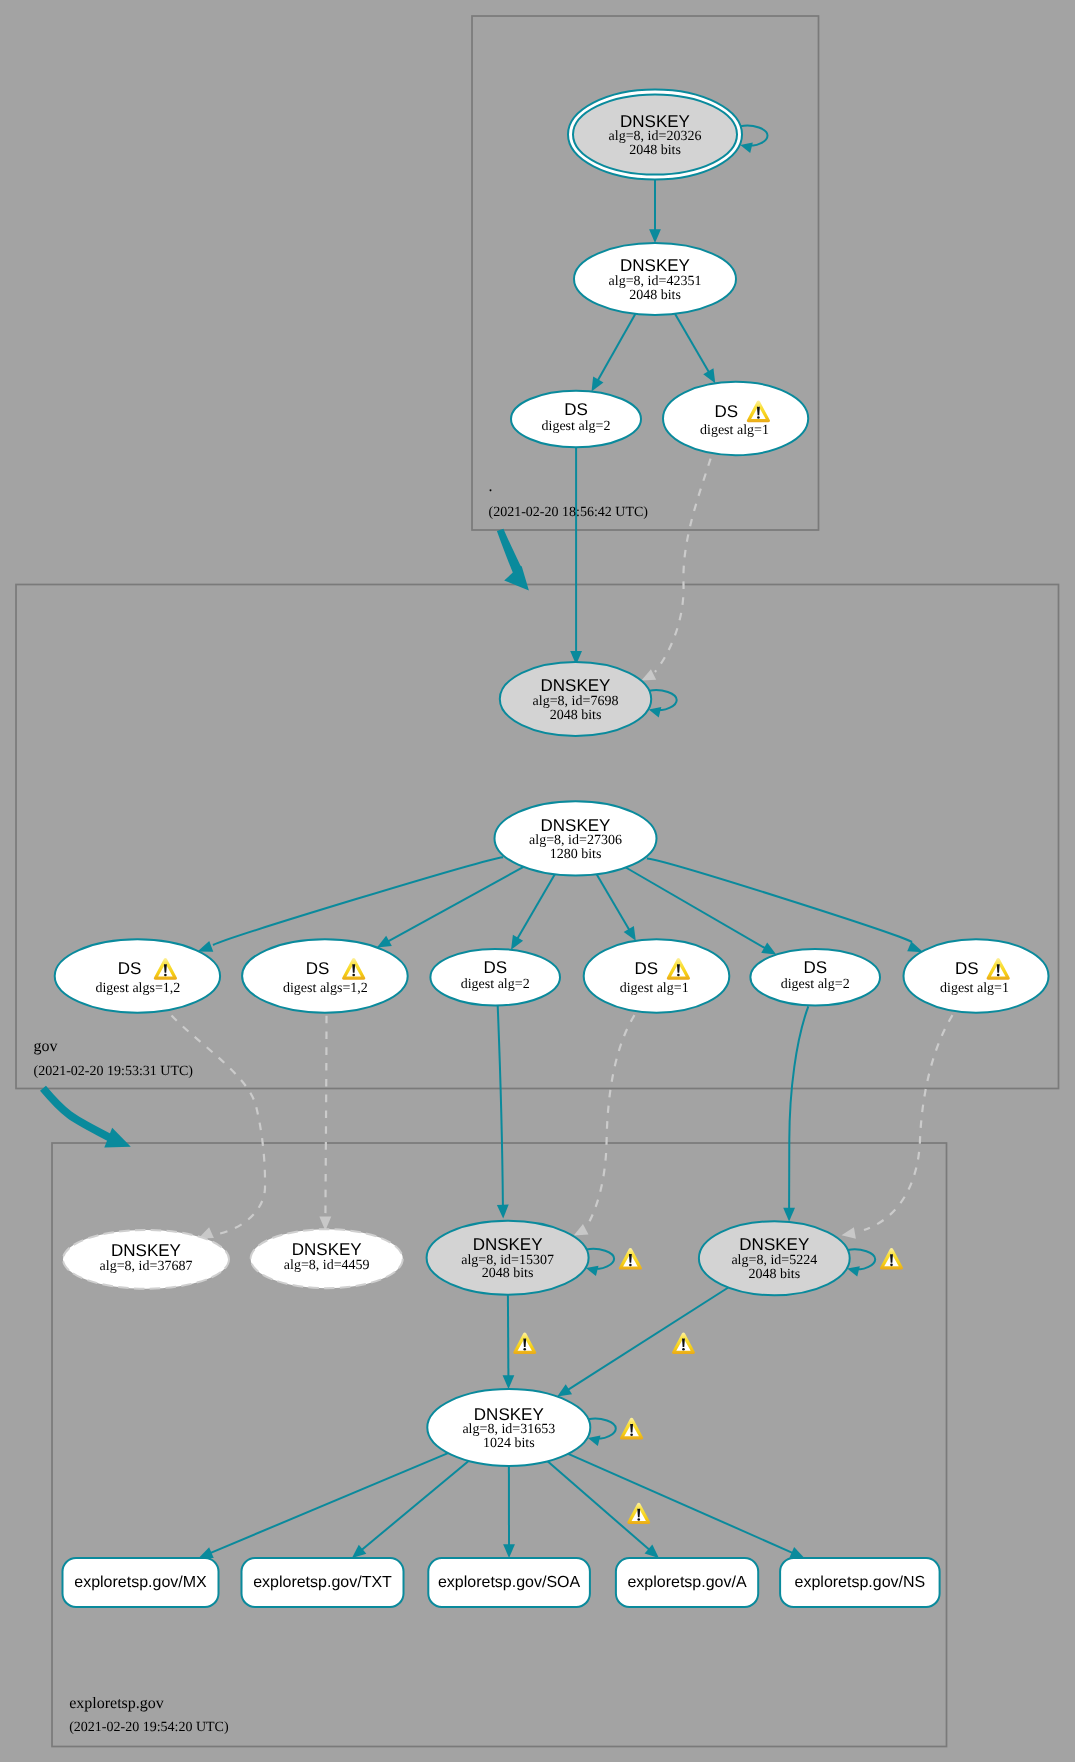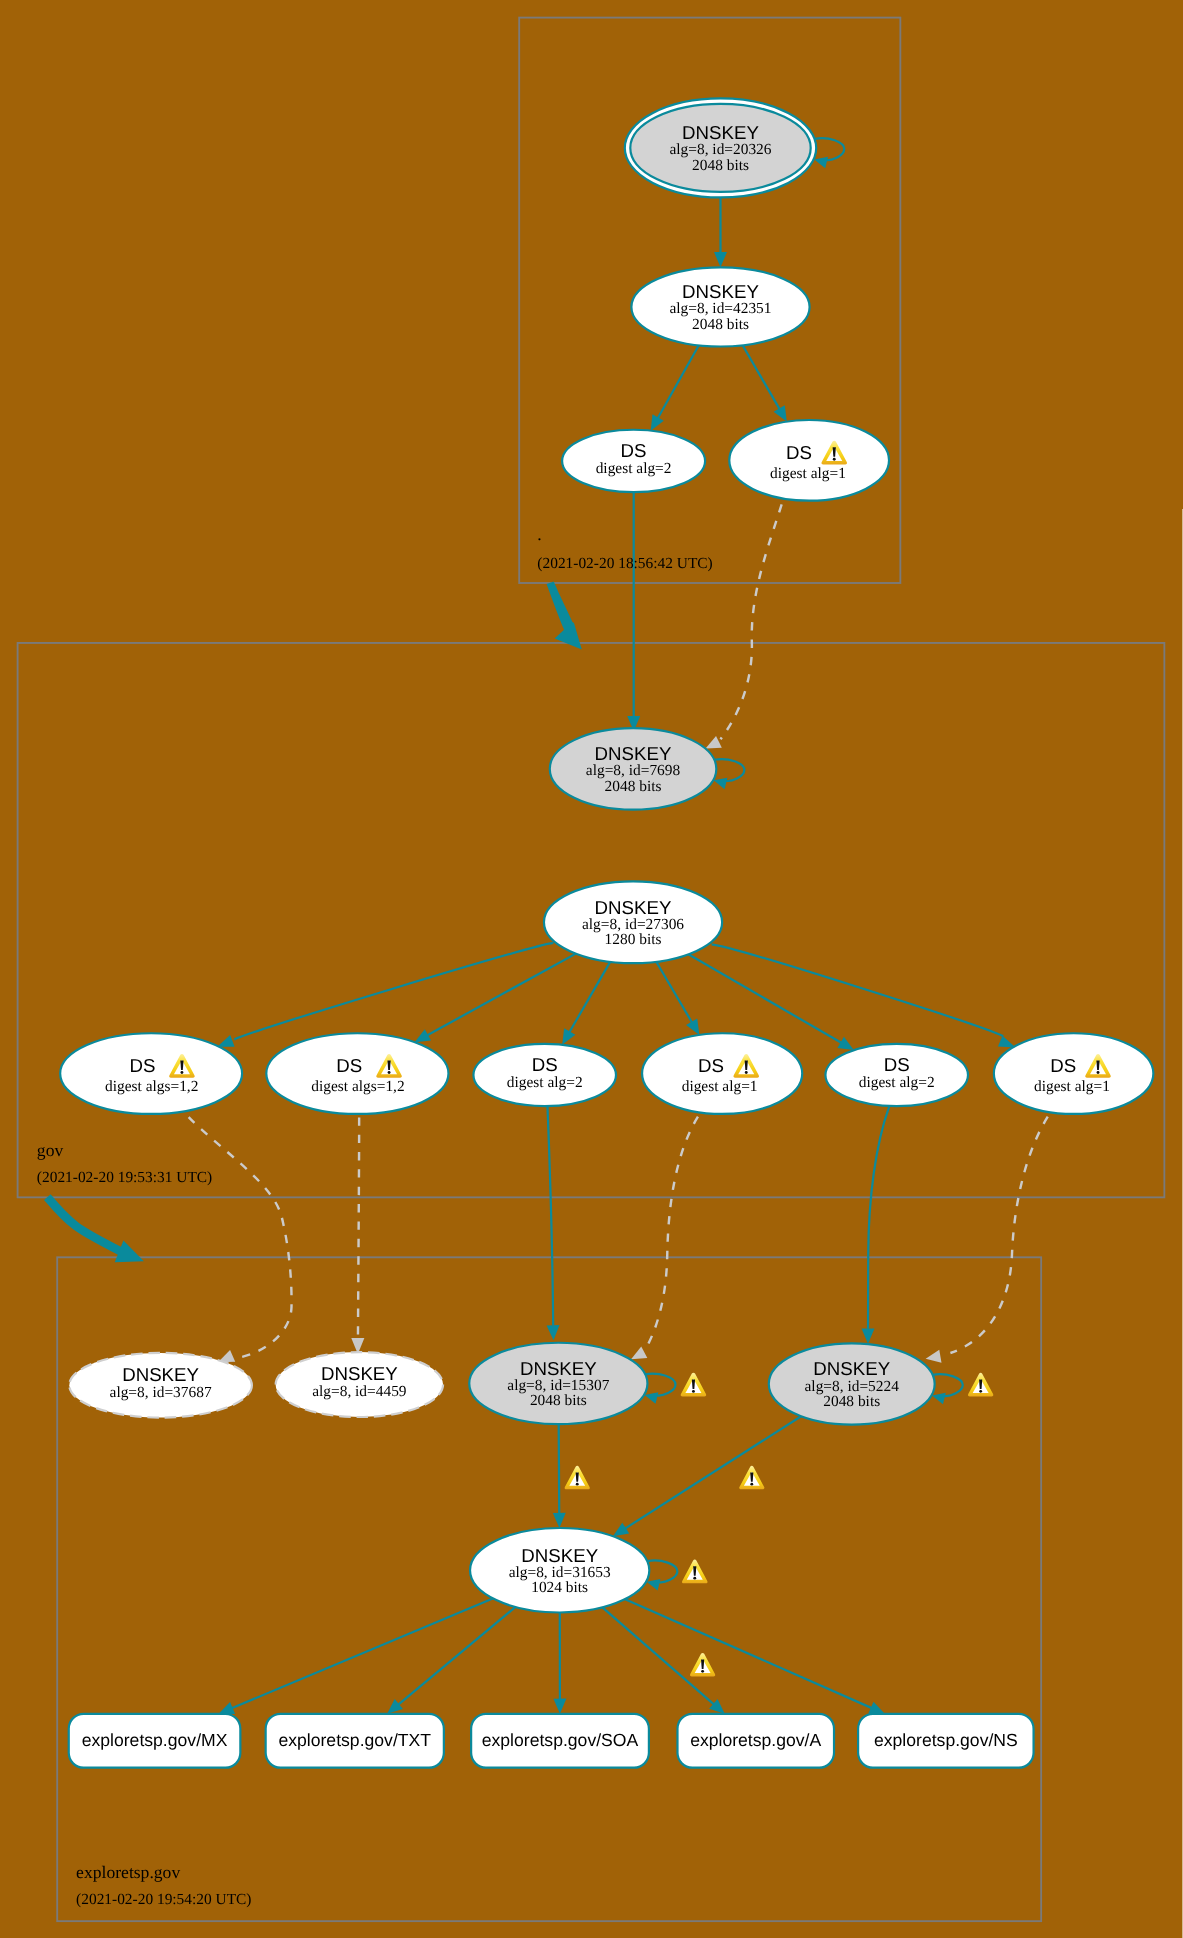--- a/index.html
+++ b/index.html
@@ -1,18 +1,18 @@
 <!DOCTYPE html>
 <html><head>
 <meta charset="utf-8">
 <title>DNSSEC Authentication Chain</title>
 <style>
   html,body{margin:0;padding:0;background:#ffffff;-webkit-font-smoothing:antialiased;text-rendering:geometricPrecision;}
   text{-webkit-font-smoothing:antialiased;}
-  #page{position:relative;width:1075px;height:1762px;background:#a16207;overflow:hidden;}
+  #page{position:relative;width:1075px;height:1762px;background:#a3a3a3;overflow:hidden;}
   svg#graph{display:block;position:absolute;left:0;top:0;}
   .zone-box{fill:none;stroke:#7a7a7a;stroke-width:1.7;}
   .node-ell{fill:#ffffff;stroke:#0a8a9c;stroke-width:2;}
   .node-ell.secure{fill:#d3d3d3;}
   .node-ell.insecure{fill:#ffffff;stroke:#cfcfcf;stroke-width:2;stroke-dasharray:10.5,5.3;}
   .node-rect{fill:#ffffff;stroke:#0a8a9c;stroke-width:2;}
   .edge{fill:none;stroke:#0a8a9c;stroke-width:2;}
   .edge-gray{fill:none;stroke:#cbcbcb;stroke-width:2.2;stroke-dasharray:7.6,8.2;}
   .arrowfill{fill:#0a8a9c;stroke:none;}
   .arrowfill-gray{fill:#c8c8c8;stroke:none;}

